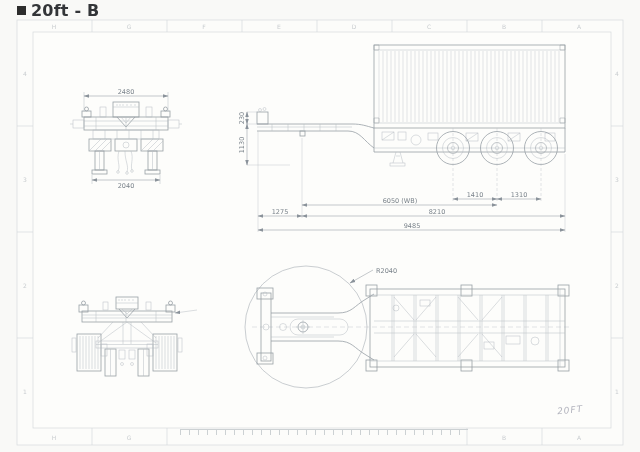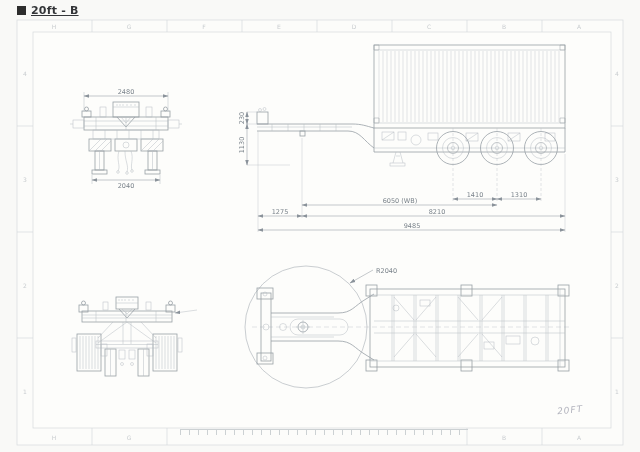--- a/index.html
+++ b/index.html
@@ -9,23 +9,22 @@
     font-family:"DejaVu Sans","Liberation Sans",sans-serif;
     position:relative;overflow:hidden;
   }
   #stage{position:absolute;left:0;top:0;width:640px;height:452px;background:#f9f9f7;}
   #titlebar{
     position:absolute;left:17px;top:3px;height:14px;
     display:flex;align-items:center;gap:5px;z-index:3;
   }
   #titlebar .sq{width:9px;height:9px;background:#2d2d2d;display:inline-block;}
   #titlebar .t{
-    font-size:11px;font-weight:bold;color:#333538;letter-spacing:.2px;
+    font-size:16px;font-weight:bold;color:#333538;letter-spacing:.2px;
     font-family:"DejaVu Sans","Liberation Sans",sans-serif;
-    text-decoration:underline;
   }
   #drawingsvg{position:absolute;left:0;top:0;z-index:1;}
   #scalebar{
     position:absolute;left:180px;top:429px;width:288px;height:5px;z-index:2;
     border-top:1px solid #ccd1d3;
     background:repeating-linear-gradient(90deg,#ccd1d3 0 1px,transparent 1px 9px);
   }
   #handnote{
     position:absolute;left:557px;top:405px;z-index:3;
     color:#b3b4be;font-size:9px;font-style:italic;letter-spacing:1px;

